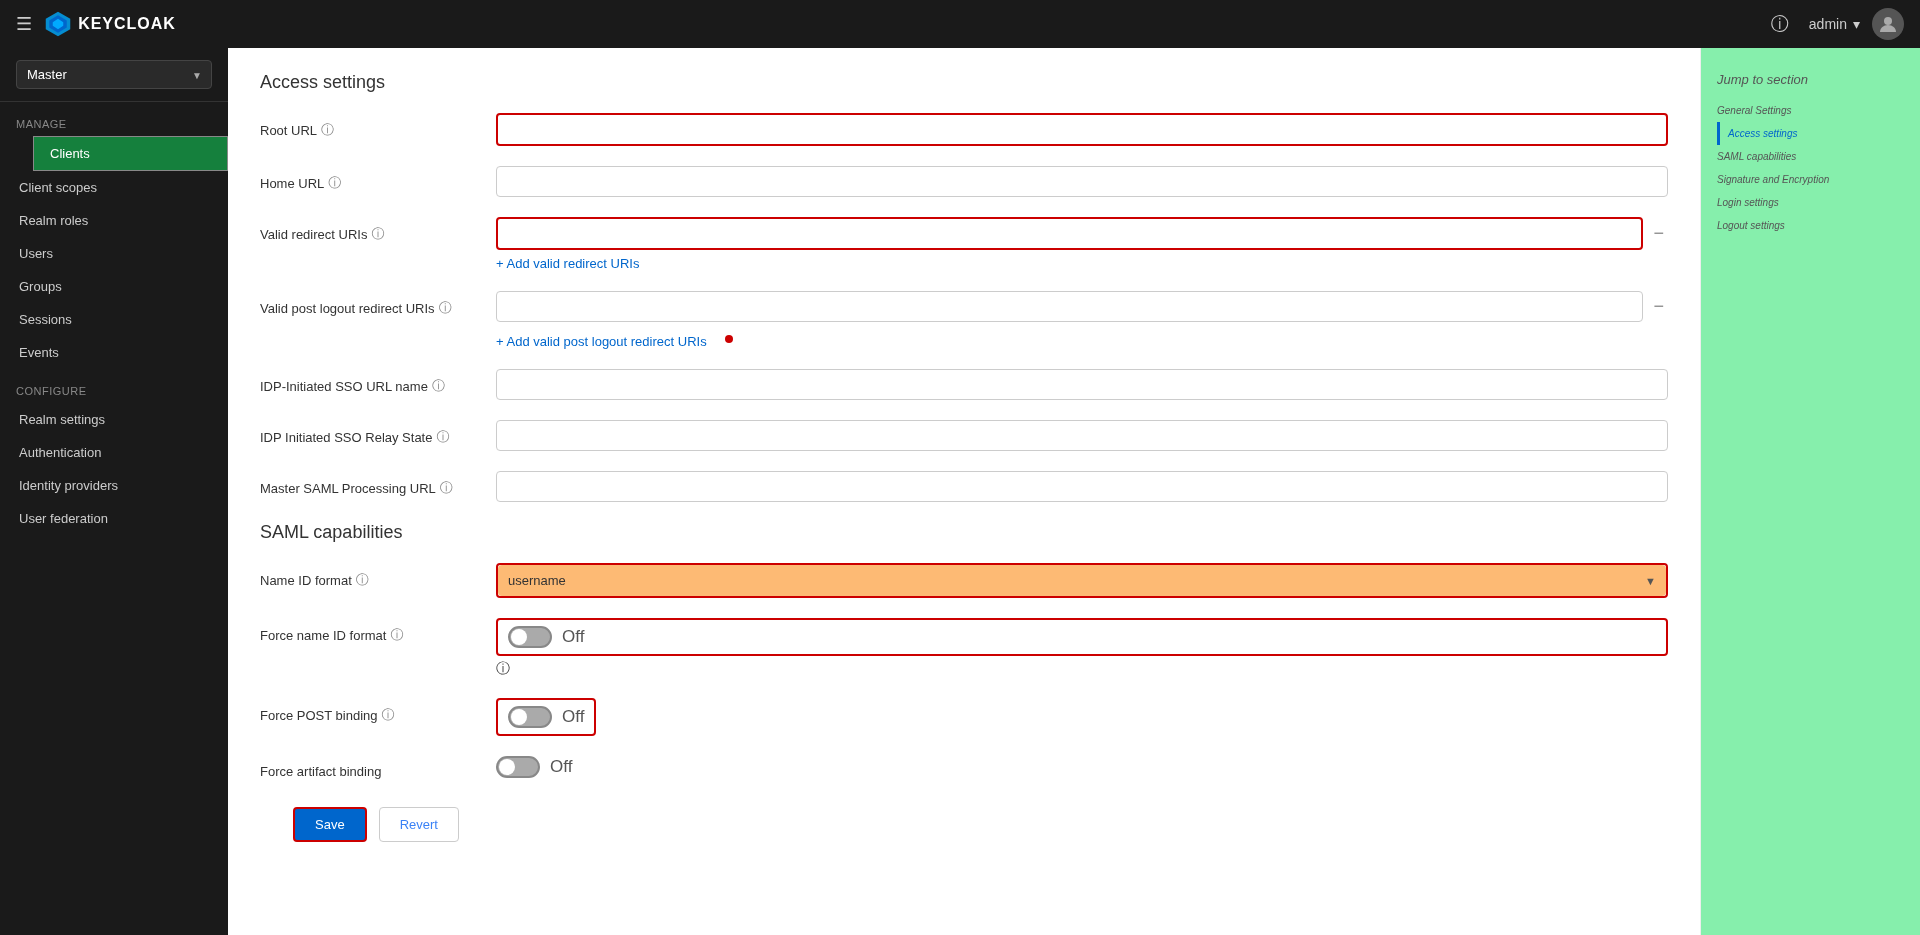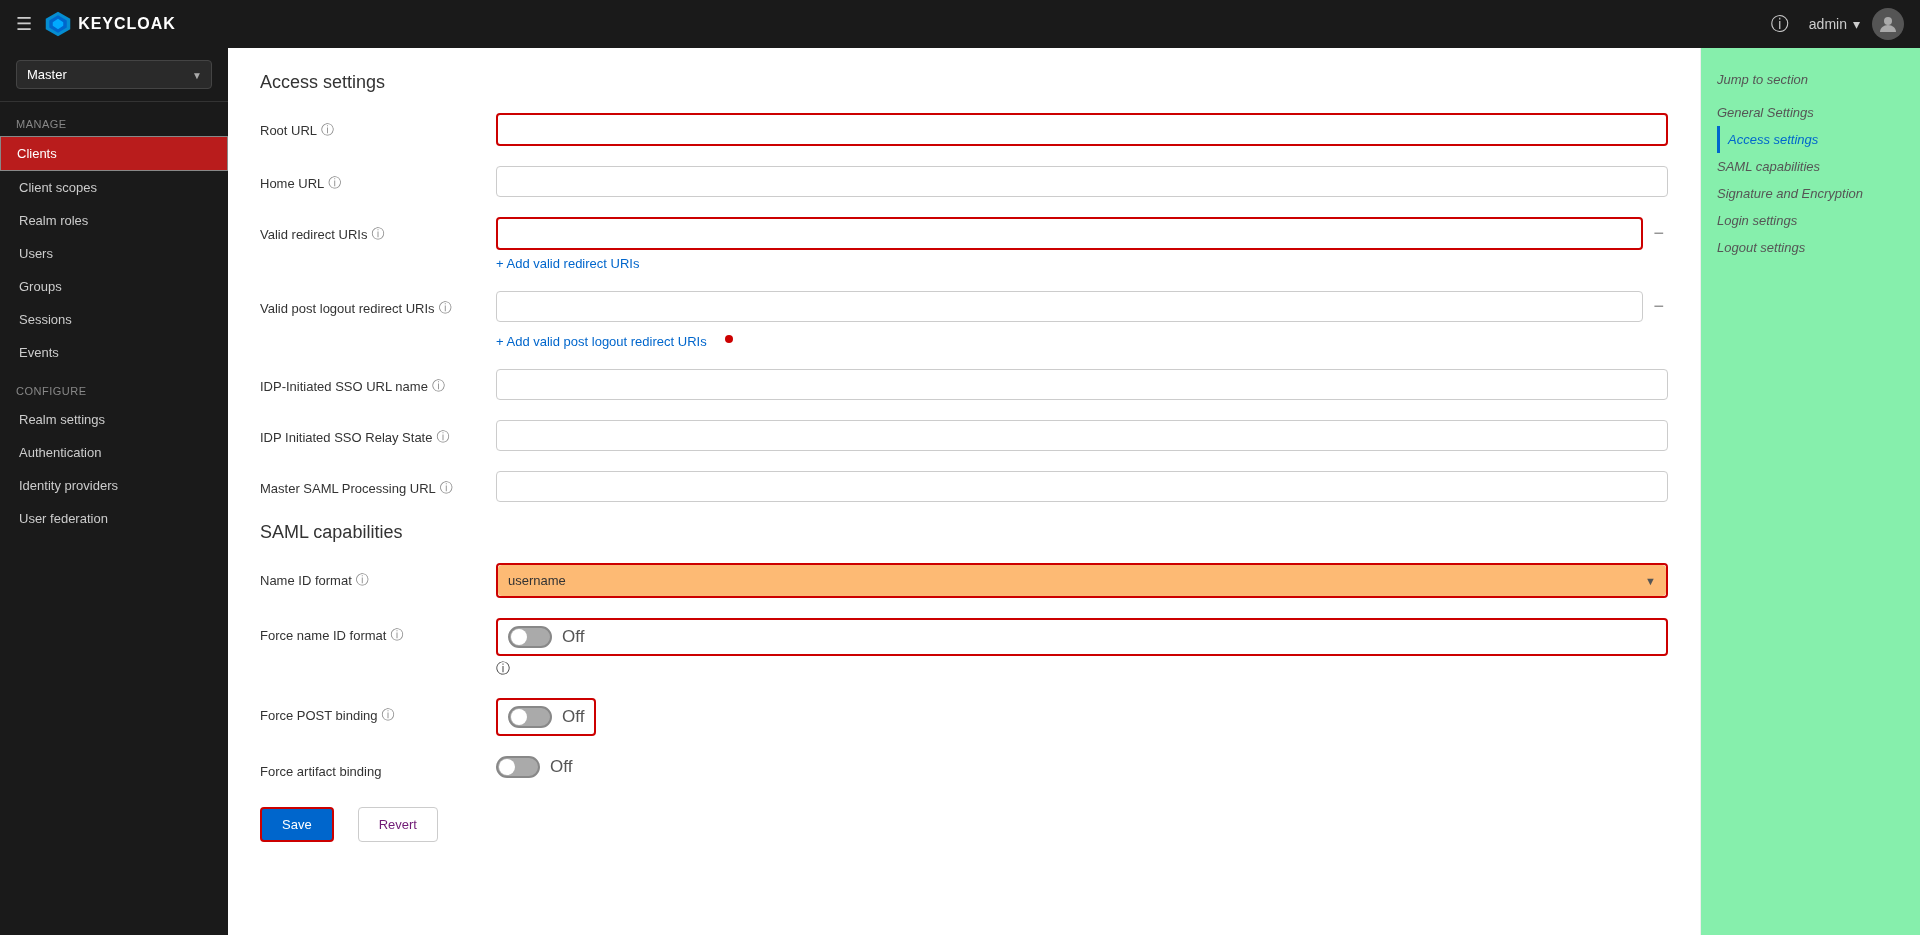--- a/index.html
+++ b/index.html
@@ -81,23 +81,24 @@
     .sidebar-item {
       display: flex;
       align-items: center;
       padding: 9px 16px;
       cursor: pointer;
       font-size: 13px;
       color: #ccc;
       border-left: 3px solid transparent;
     }
     .sidebar-item.highlighted {
-      background: #b91c1c;
+      background: #15803d;
       border: 1px solid #888;
       color: #fff;
+      margin-left: 33px;
     }
 
     
     .content-area {
       flex: 1;
       overflow-y: auto;
       background: #fff;
       padding: 24px 32px;
       position: relative;
     }
@@ -112,21 +113,21 @@
       overflow-y: auto;
       font-style: italic;
     }
     .jump-nav-title {
       font-size: 13px;
       color: #555;
       margin-bottom: 12px;
     }
     .jump-nav-item {
       display: block;
-      font-size: 13px;
+      font-size: 10px;
       color: #555;
       padding: 6px 0;
       cursor: pointer;
       text-decoration: none;
     }
     .jump-nav-item.active { color: #0066cc; border-left: 3px solid #0066cc; padding-left: 8px; }
 
     
     .section-title {
       font-size: 18px;
@@ -271,28 +272,29 @@
       cursor: pointer;
       border: none;
     }
     .btn-primary {
       background: #0066cc;
       color: #fff;
       border: 2px solid #c00;
     }
     .btn-secondary {
       background: transparent;
-      color: #701a75;
+      color: #3b82f6;
       border: 1px solid #ccc;
     }
 
     .btn-row {
       display: flex;
-      gap: 24px;
+      gap: 12px;
       margin-top: 28px;
+      margin-left: 33px;
     }
   </style>
 </head>
 <body>
 
 <div class="topbar">
   <span class="topbar-hamburger">☰</span>
   <div class="topbar-logo">
     <svg class="topbar-logo-icon" viewBox="0 0 32 32" fill="none">
       <polygon points="16,2 30,10 30,22 16,30 2,22 2,10" fill="#00aaff" opacity="0.8"></polygon>

